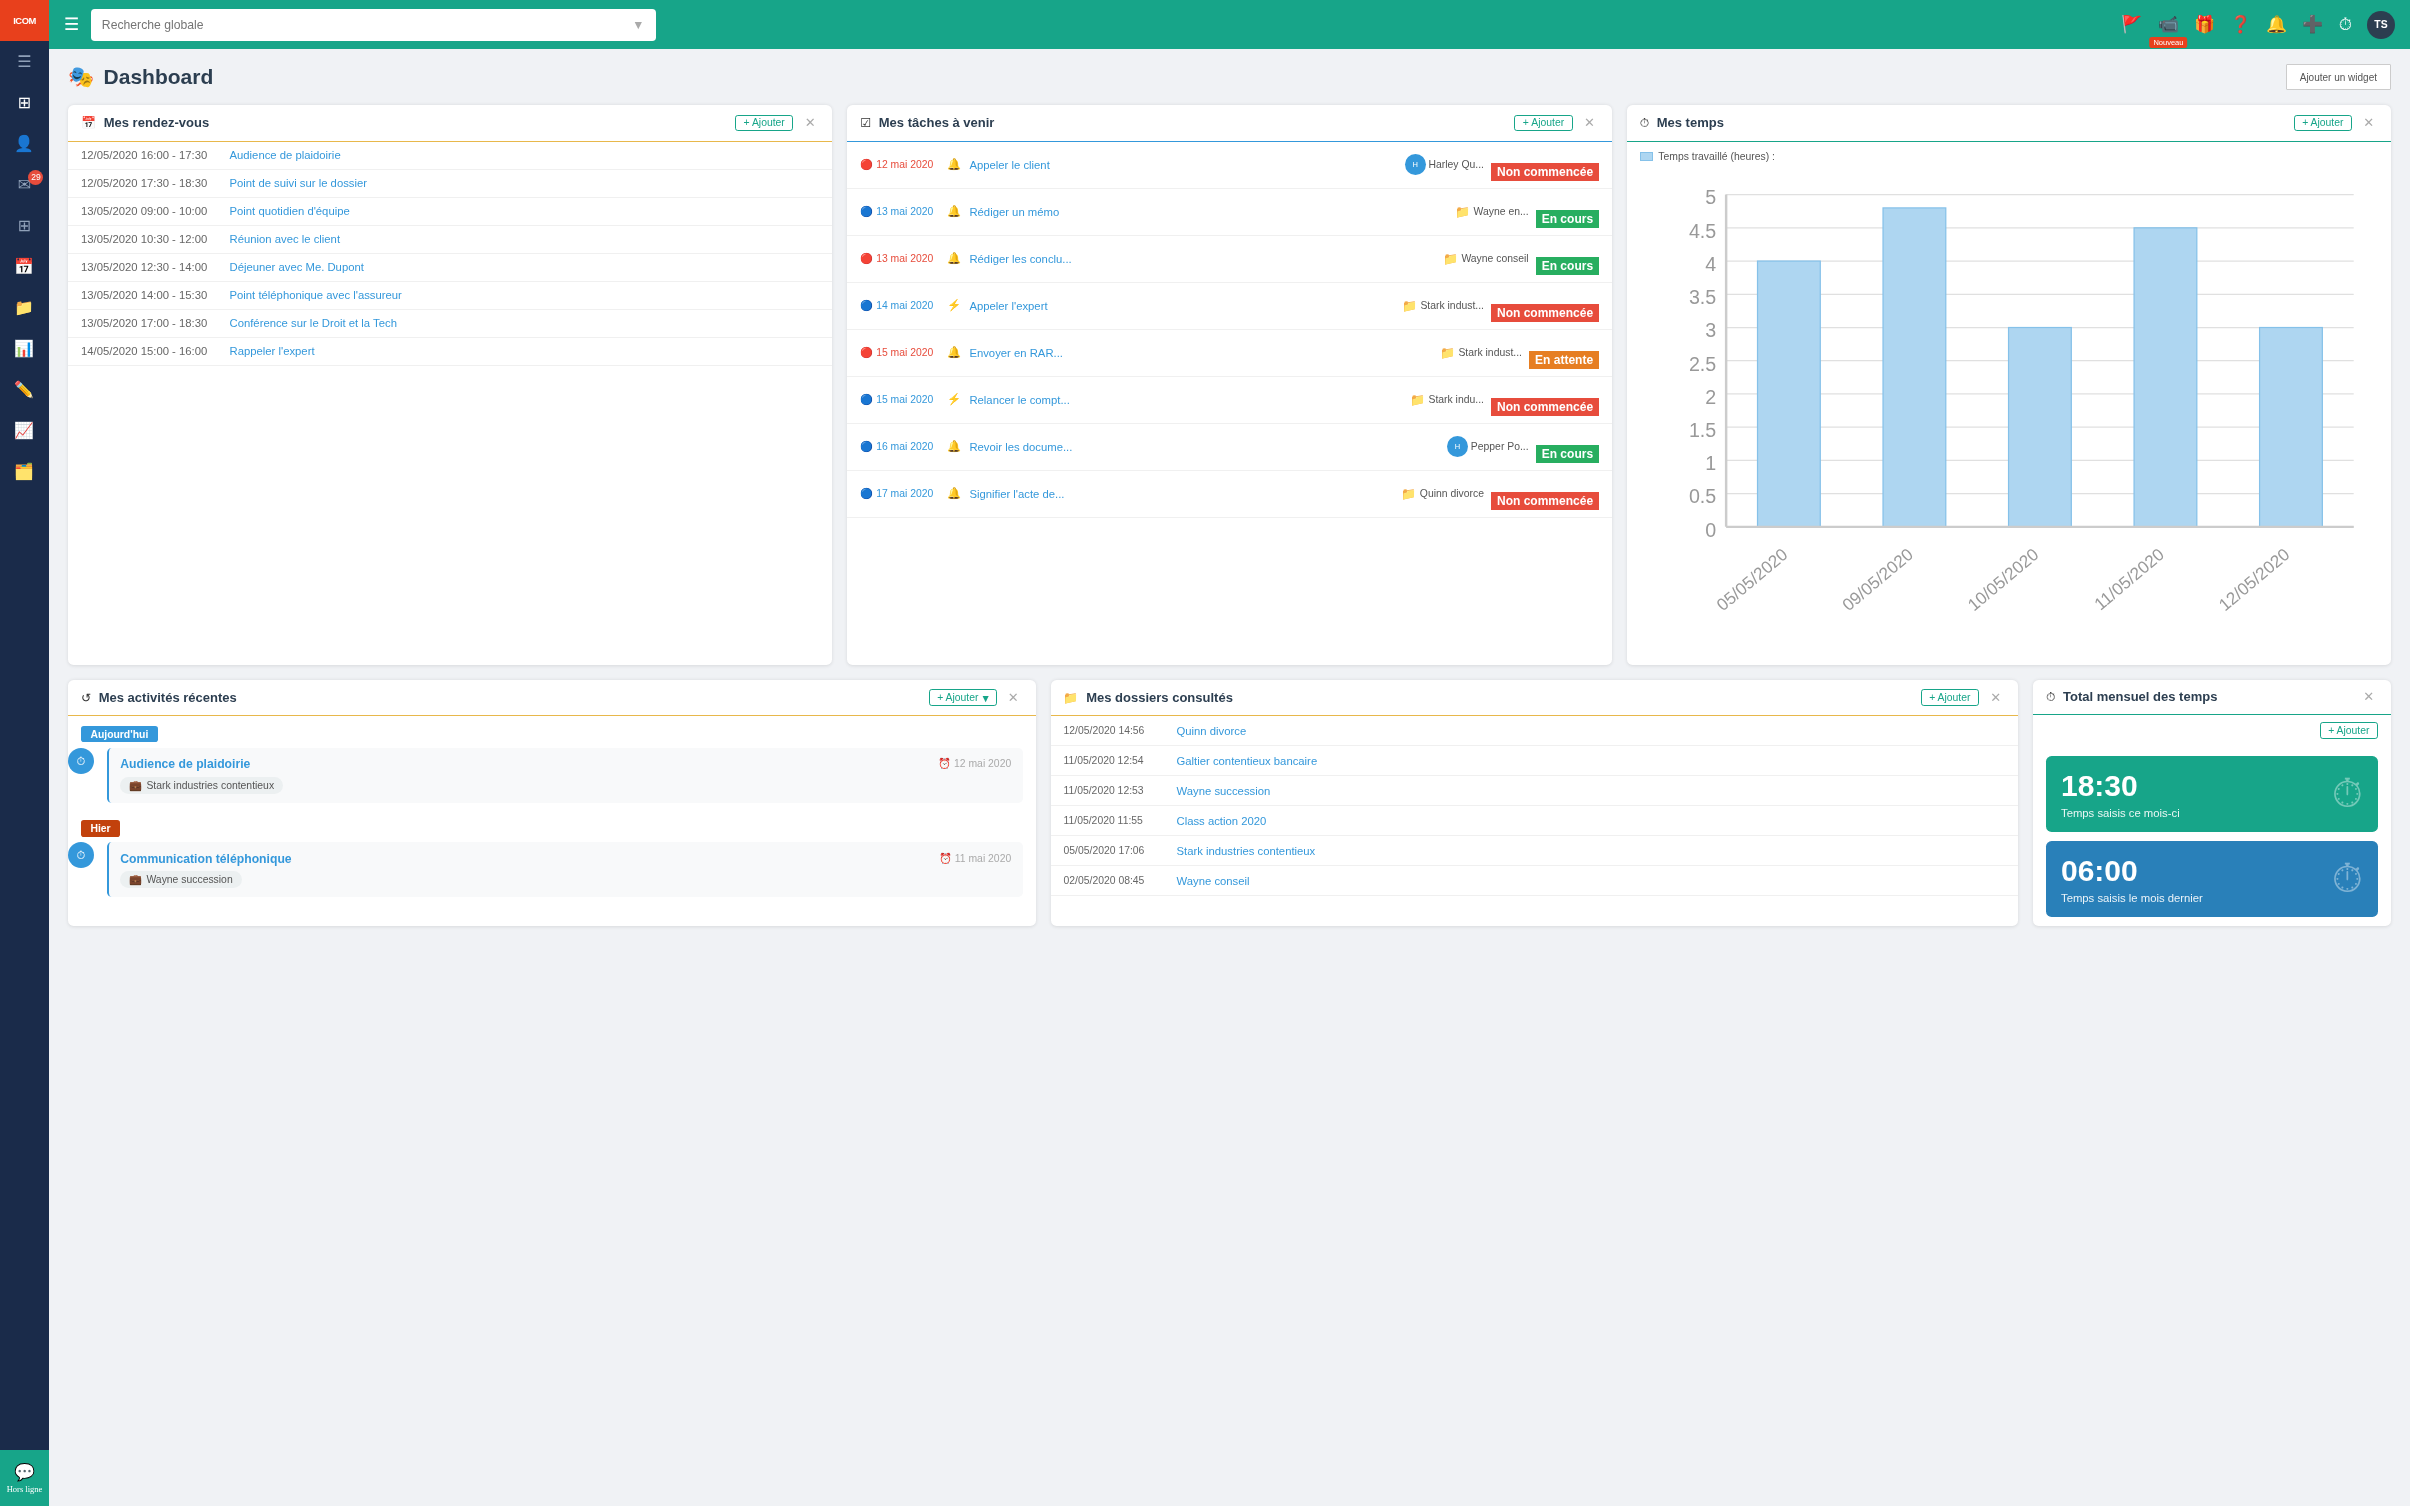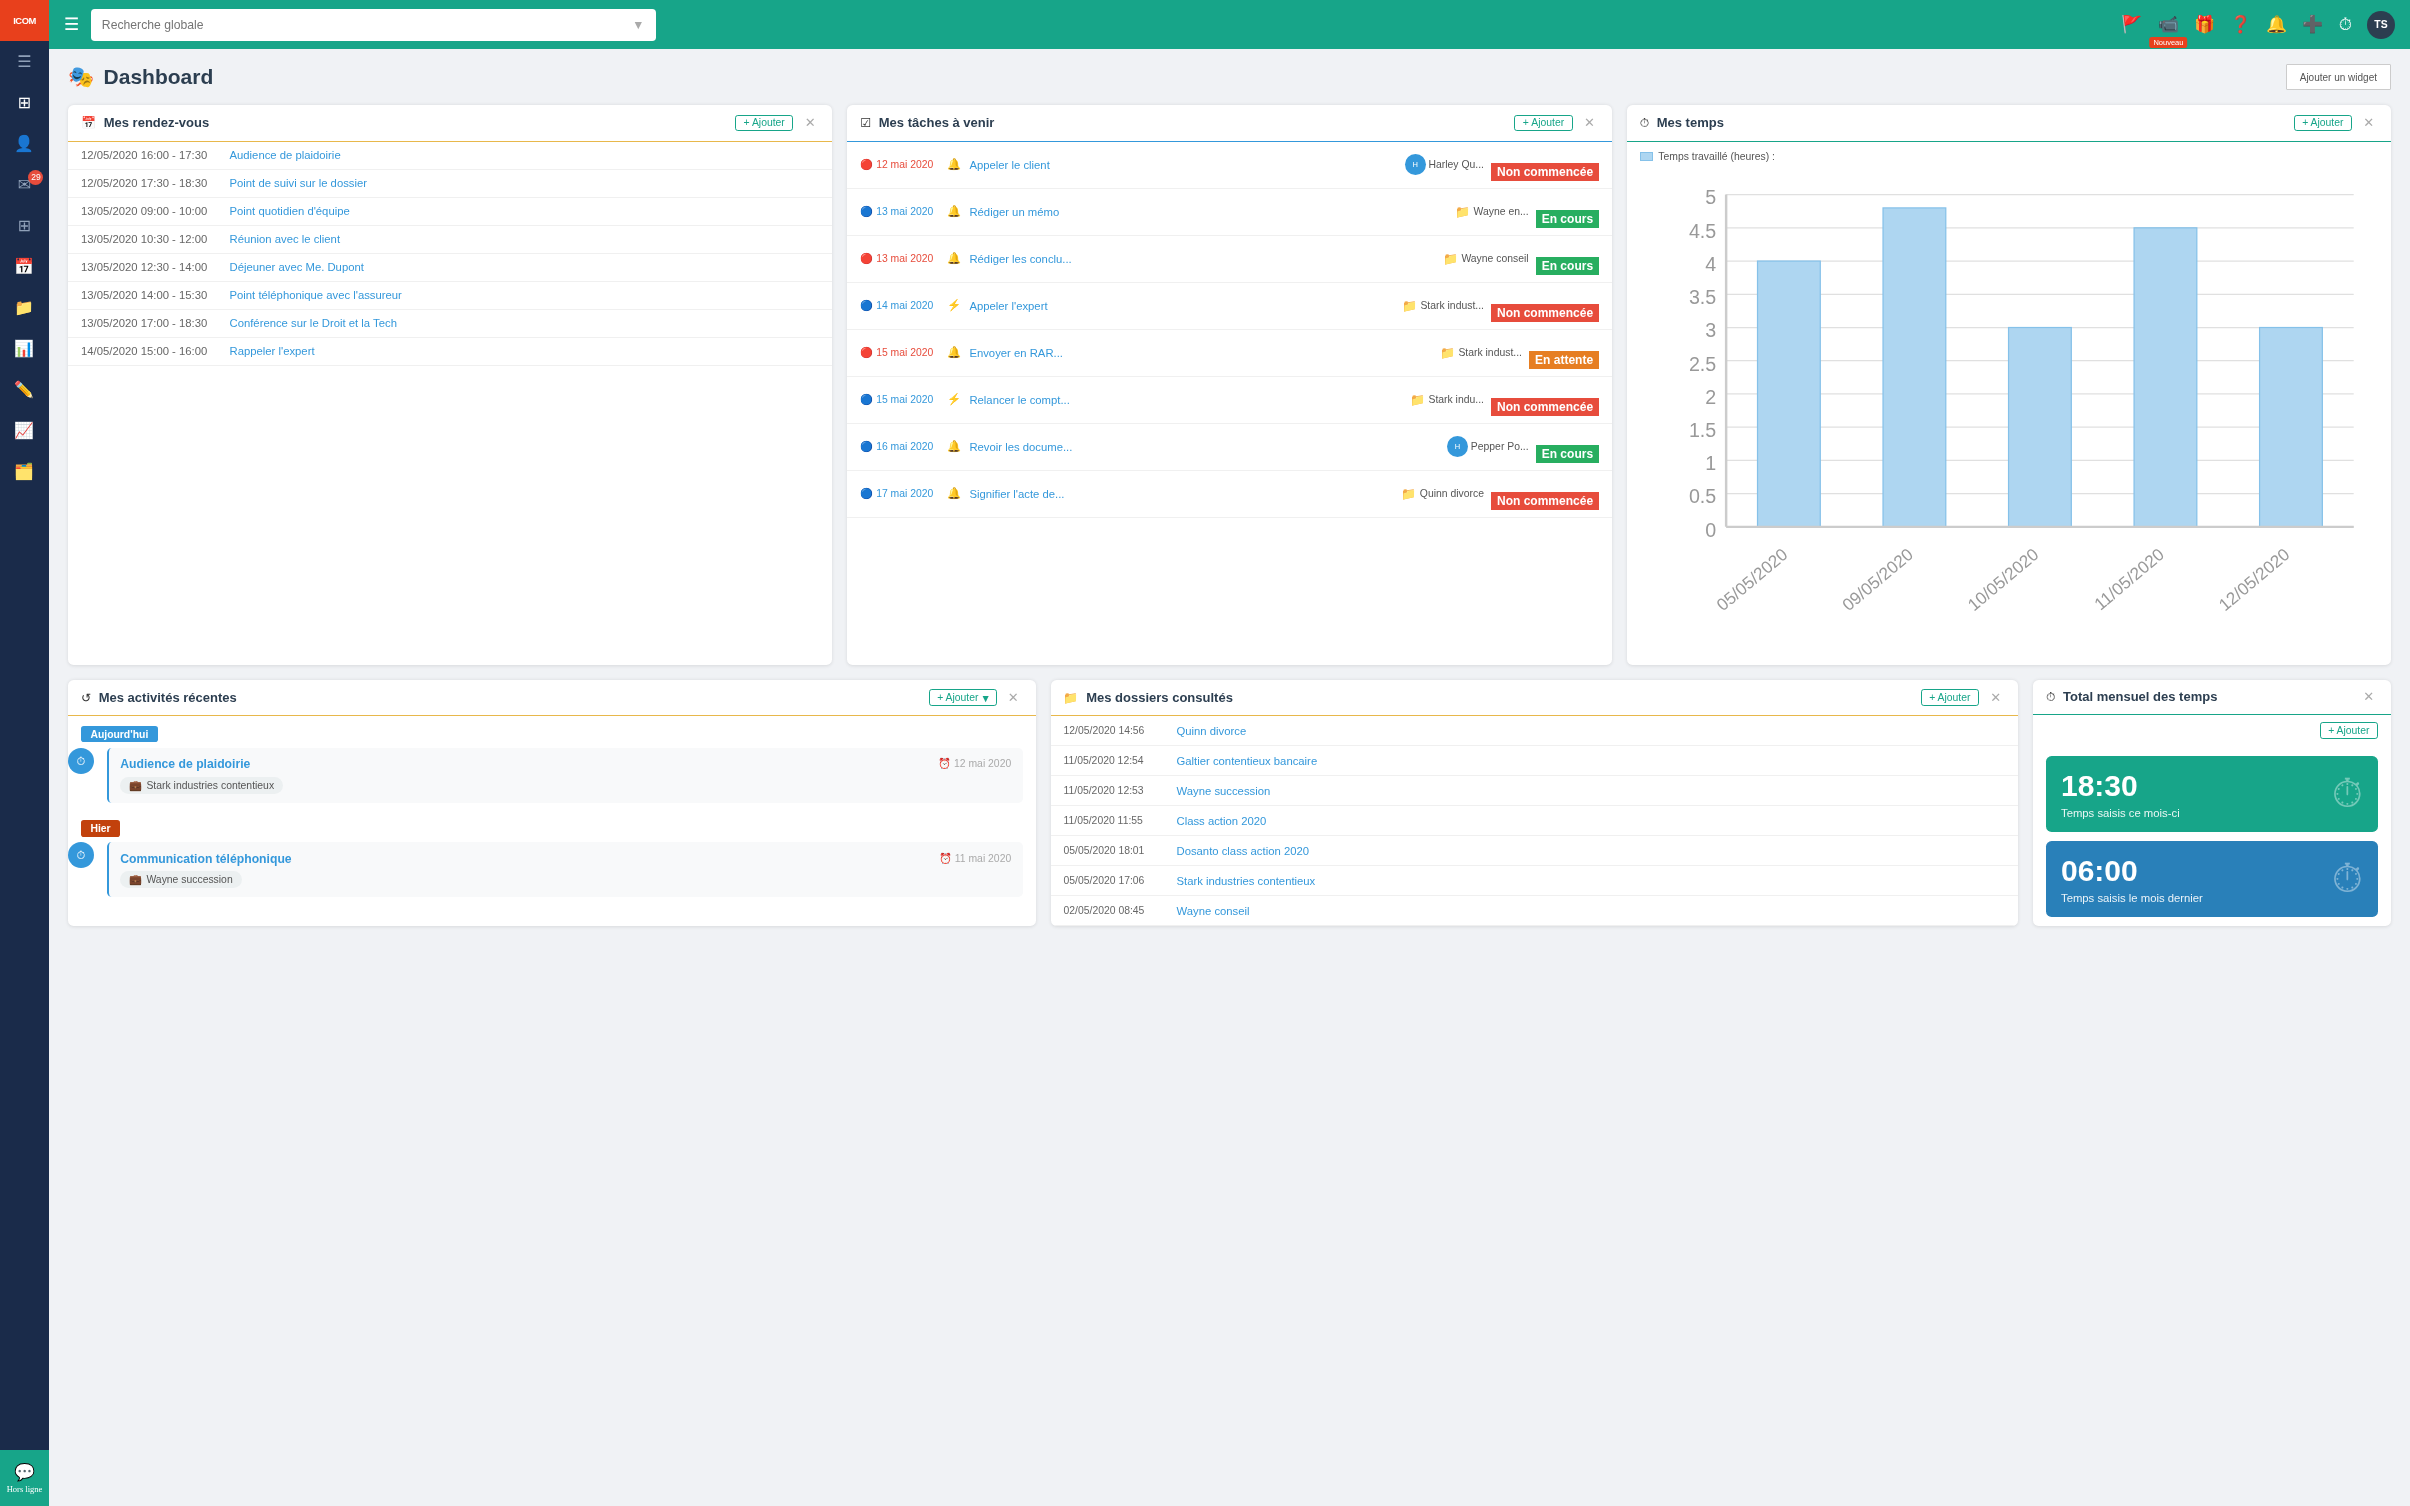--- a/index.html
+++ b/index.html
@@ -713,24 +713,20 @@
             </div>
             <div class="file-row">
               <span class="file-time">11/05/2020 12:53</span>
               <span class="file-name">Wayne succession</span>
             </div>
             <div class="file-row">
               <span class="file-time">11/05/2020 11:55</span>
               <span class="file-name">Class action 2020</span>
             </div>
             <div class="file-row">
-              <span class="file-time">05/05/2020 18:01</span>
-              <span class="file-name">Dosanto class action 2020</span>
-            </div>
-            <div class="file-row">
               <span class="file-time">05/05/2020 17:06</span>
               <span class="file-name">Stark industries contentieux</span>
             </div>
             <div class="file-row">
               <span class="file-time">02/05/2020 08:45</span>
               <span class="file-name">Wayne conseil</span>
             </div>
           </div>
       </div>
 

